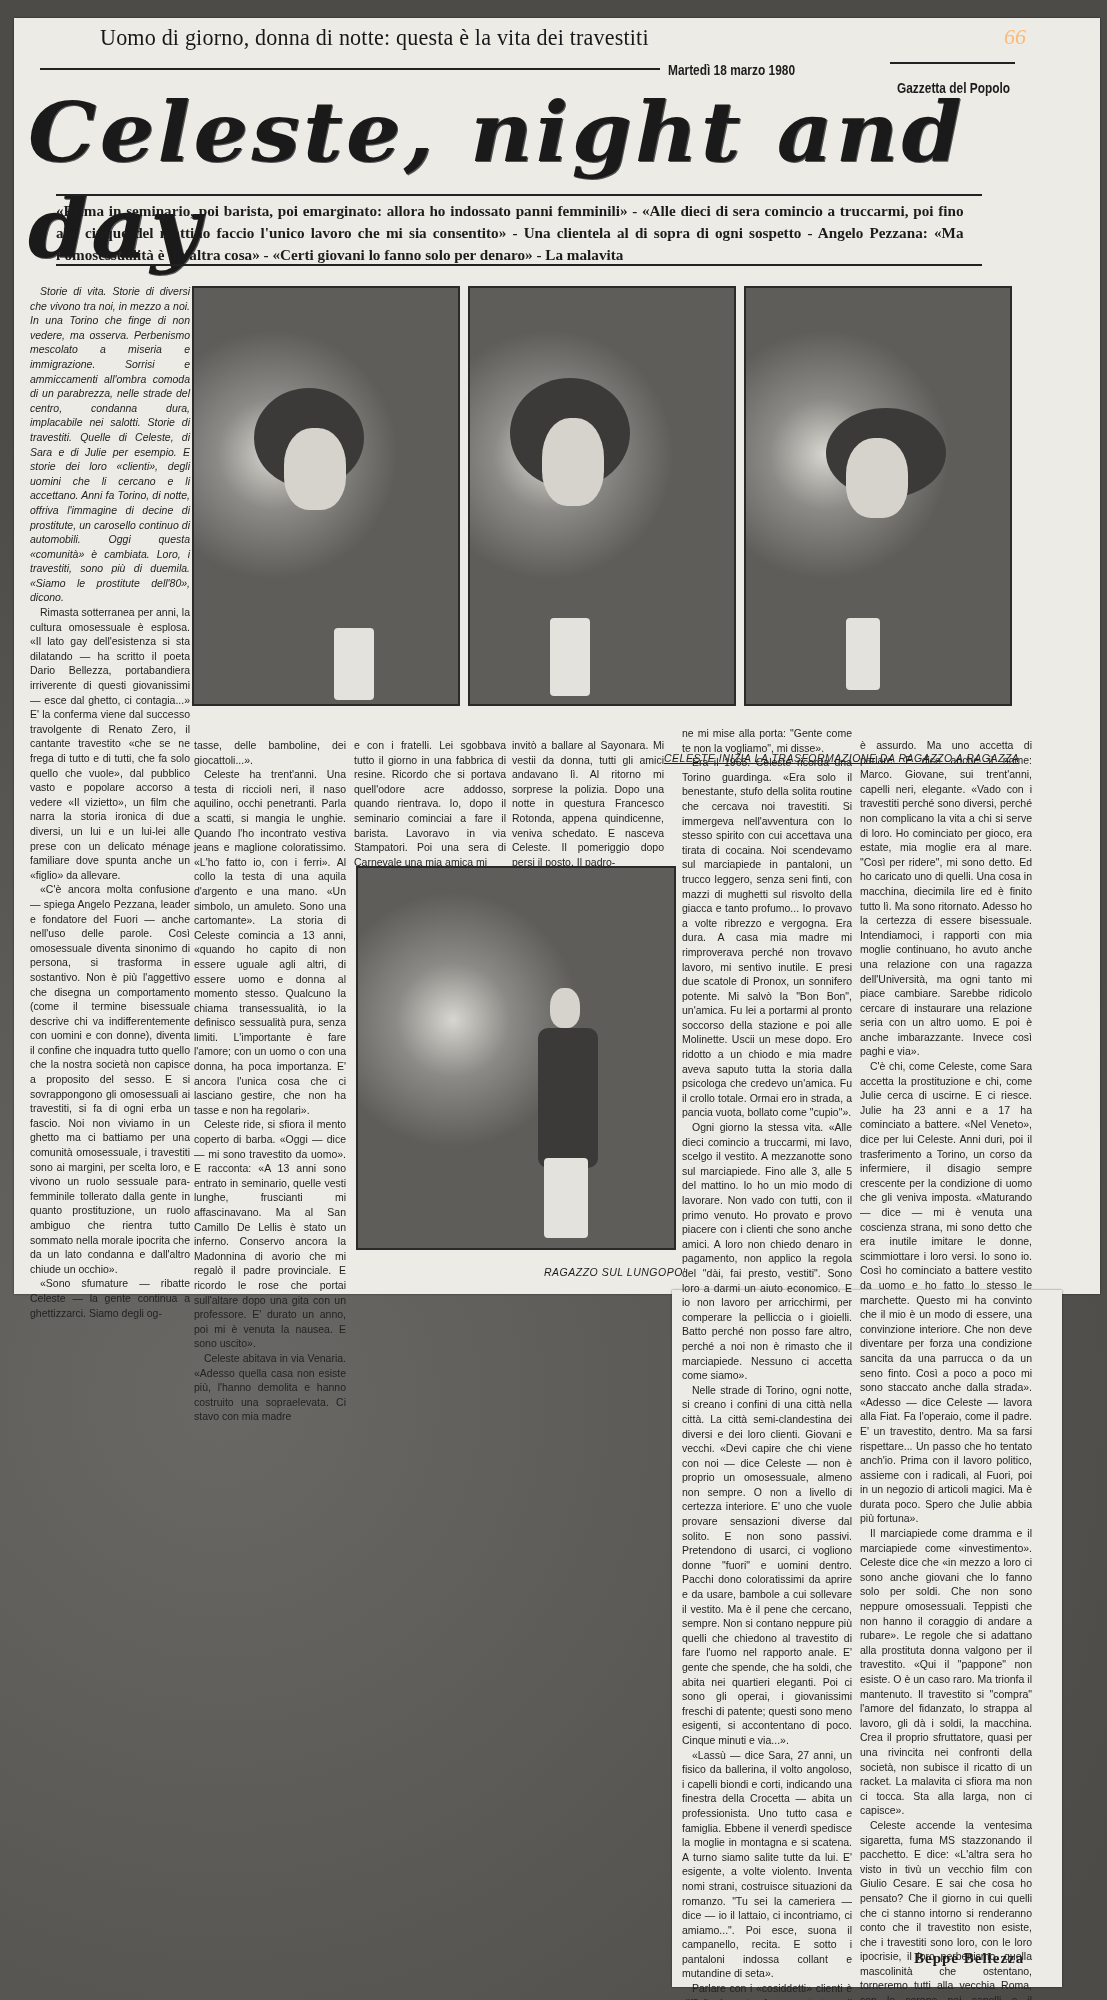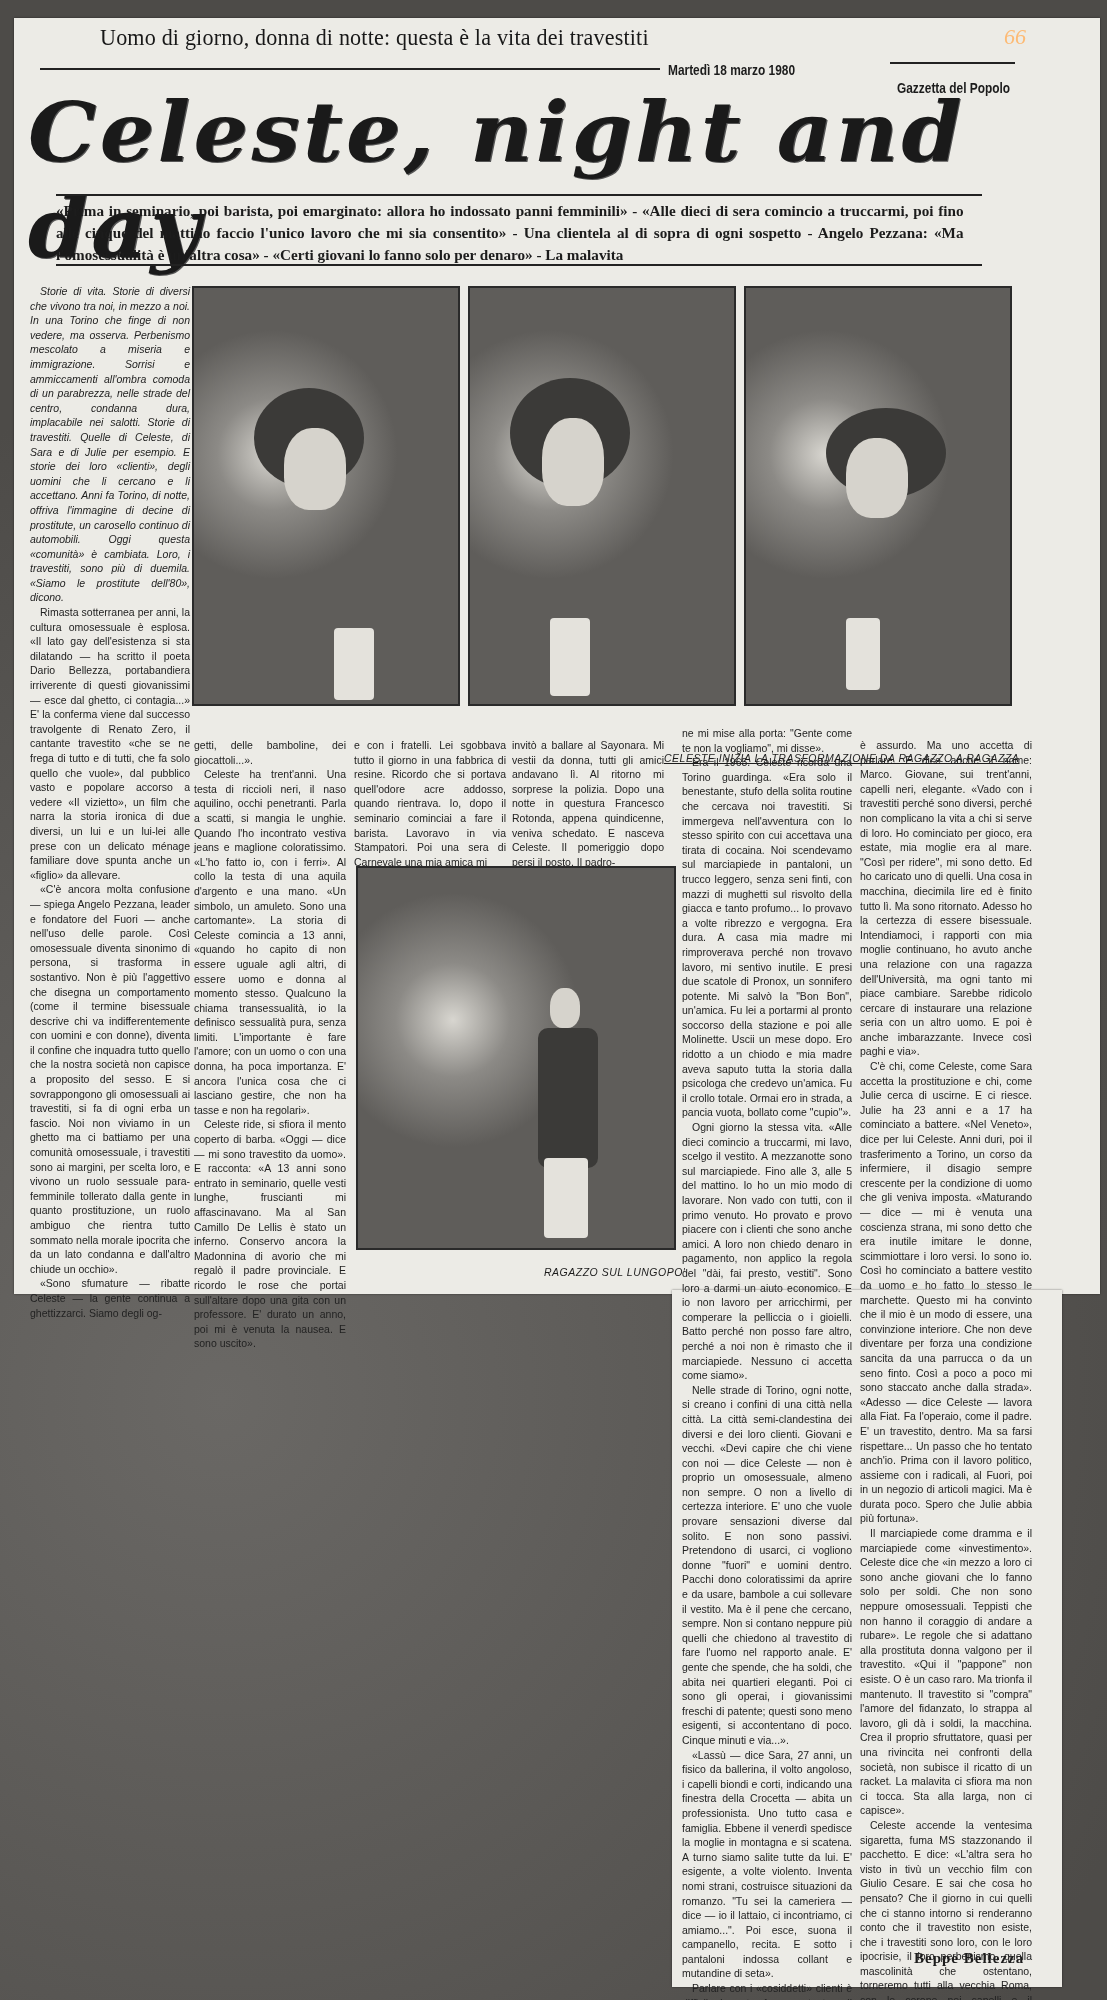--- a/index.html
+++ b/index.html
@@ -121,23 +121,24 @@
   </div>
   <div class="photo" style="left:552px; top:0; width:264px; height:416px;">
     <div class="hair" style="left:80px; top:120px; width:120px; height:90px;"></div>
     <div class="face" style="left:100px; top:150px; width:62px; height:80px;"></div>
     <div class="bottle" style="left:100px; top:330px; width:34px; height:72px;"></div>
   </div>
 </div>
 <div class="caption" style="left:664px; top:752px;text-decoration:underline;">CELESTE INIZIA LA TRASFORMAZIONE DA RAGAZZO A RAGAZZA</div>
 
 <div class="col" style="left:194px; top:738px; width:152px;">
-  <p style="text-indent:0;">getti, delle bamboline, dei giocattoli...».</p>
+  <p style="text-indent:0;">tasse, delle bamboline, dei giocattoli...».</p>
   <p>Celeste ha trent'anni. Una testa di riccioli neri, il naso aquilino, occhi penetranti. Parla a scatti, si mangia le unghie. Quando l'ho incontrato vestiva jeans e maglione coloratissimo. «L'ho fatto io, con i ferri». Al collo la testa di una aquila d'argento e una mano. «Un simbolo, un amuleto. Sono una cartomante». La storia di Celeste comincia a 13 anni, «quando ho capito di non essere uguale agli altri, di essere uomo e donna al momento stesso. Qualcuno la chiama transessualità, io la definisco sessualità pura, senza limiti. L'importante è fare l'amore; con un uomo o con una donna, ha poca importanza. E' ancora l'unica cosa che ci lasciano gestire, che non ha tasse e non ha regolari».</p>
   <p>Celeste ride, si sfiora il mento coperto di barba. «Oggi — dice — mi sono travestito da uomo». E racconta: «A 13 anni sono entrato in seminario, quelle vesti lunghe, fruscianti mi affascinavano. Ma al San Camillo De Lellis è stato un inferno. Conservo ancora la Madonnina di avorio che mi regalò il padre provinciale. E ricordo le rose che portai sull'altare dopo una gita con un professore. E' durato un anno, poi mi è venuta la nausea. E sono uscito».</p>
+  <p>Celeste abitava in via Venaria. «Adesso quella casa non esiste più, l'hanno demolita e hanno costruito una sopraelevata. Ci stavo con mia madre</p>
 </div>
 
 <div class="col" style="left:354px; top:738px; width:152px;">
   <p style="text-indent:0;">e con i fratelli. Lei sgobbava tutto il giorno in una fabbrica di resine. Ricordo che si portava quell'odore acre addosso, quando rientrava. Io, dopo il seminario cominciai a fare il barista. Lavoravo in via Stampatori. Poi una sera di Carnevale una mia amica mi</p>
 </div>
 
 <div class="col" style="left:512px; top:738px; width:152px;">
   <p style="text-indent:0;">invitò a ballare al Sayonara. Mi vestii da donna, tutti gli amici andavano lì. Al ritorno mi sorprese la polizia. Dopo una notte in questura Francesco Rotonda, appena quindicenne, veniva schedato. E nasceva Celeste. Il pomeriggio dopo persi il posto. Il padro-</p>
 </div>
 

